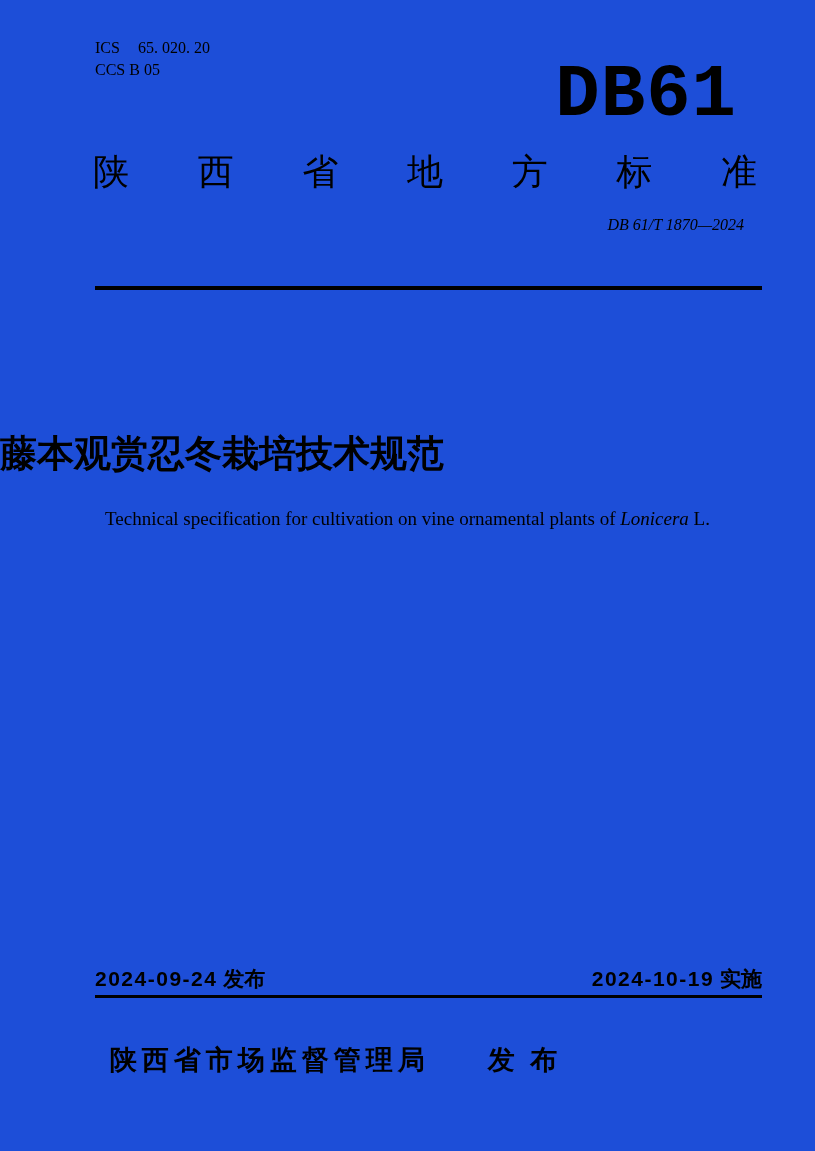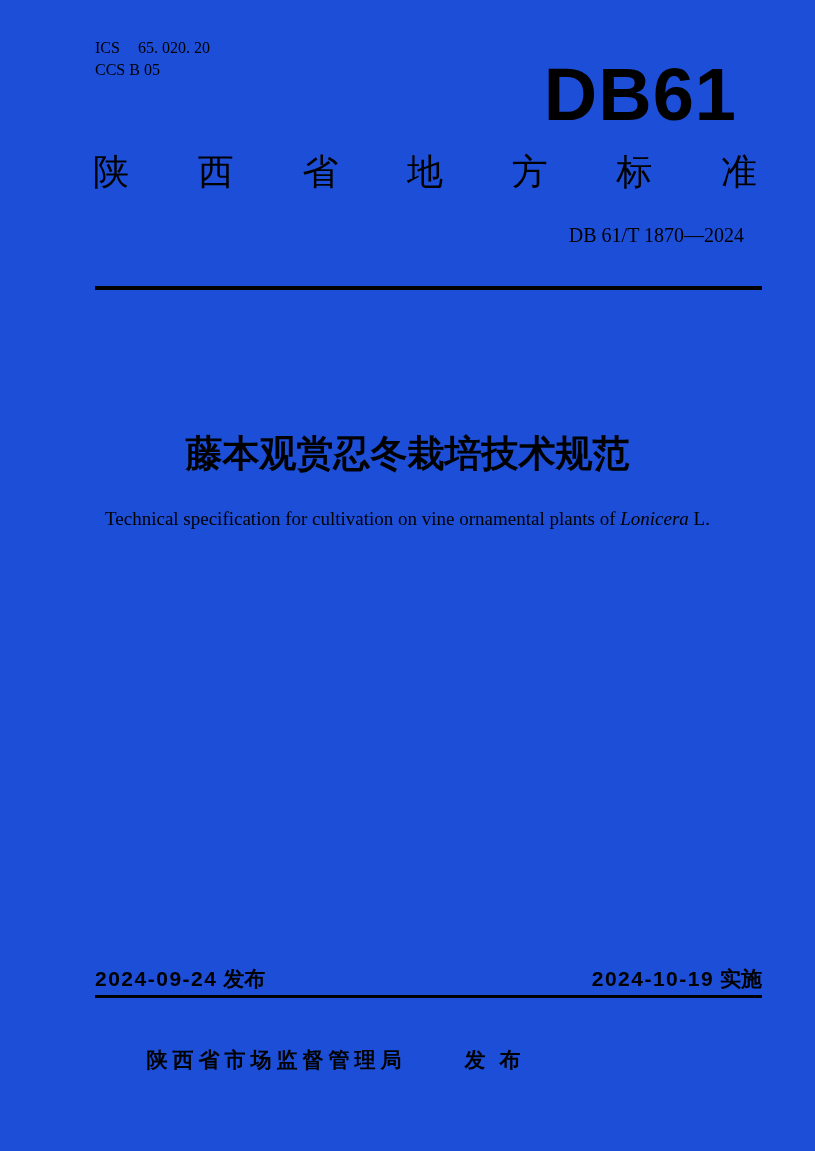--- a/index.html
+++ b/index.html
@@ -29,21 +29,21 @@
     white-space: nowrap;
   }
   .ics-label { display: inline-block; }
   .ics-code  { display: inline-block; margin-left: 14px; }
 
   
   .db-logo {
     position: absolute;
     top: 58px;
     right: 78px;
-    font-family: Liberation Sans, sans-serif;
+    font-family: Liberation Mono, monospace;
     font-weight: bold;
     font-size: 74px;
     line-height: 74px;
     letter-spacing: 1px;
     white-space: nowrap;
   }
 
   
   .standard-type {
     position: absolute;
@@ -54,46 +54,47 @@
     justify-content: space-between;
     font-family: "Liberation Sans", sans-serif;
     font-size: 36px;
     line-height: 44px;
   }
   .standard-type span { display: inline-block; }
 
   
   .doc-number {
     position: absolute;
-    top: 222px;
+    top: 212px;
     right: 71px;
     font-family: "Liberation Serif", serif;
-    font-size: 20px;
+    font-size: 16px;
     line-height: 26px;
     white-space: nowrap;
+    font-style: italic;
   }
 
   
   .rule-top {
     position: absolute;
     left: 95px;
     top: 286px;
     width: 667px;
     height: 4px;
     background: #000000;
   }
 
   
   .title-cn {
     position: absolute;
     left: 0;
     top: 430px;
     width: 815px;
     margin: 0;
-    text-align: center;
+    text-align: left;
     font-family: "Liberation Sans", sans-serif;
     font-weight: bold;
     font-size: 37px;
     line-height: 48px;
     letter-spacing: 0px;
   }
 
   
   .title-en {
     position: absolute;
@@ -133,21 +134,21 @@
     position: absolute;
     left: 0;
     top: 1044px;
     width: 671px;
     display: flex;
     justify-content: center;
     align-items: baseline;
     gap: 58px;
     font-family: "Liberation Sans", sans-serif;
     font-weight: bold;
-    font-size: 21px;
+    font-size: 27px;
     line-height: 32px;
     white-space: nowrap;
   }
   .publisher-name { letter-spacing: 5px; }
   .publish-label  { letter-spacing: 4px; }
 </style>
 </head>
 <body>
 
 <div class="page">

